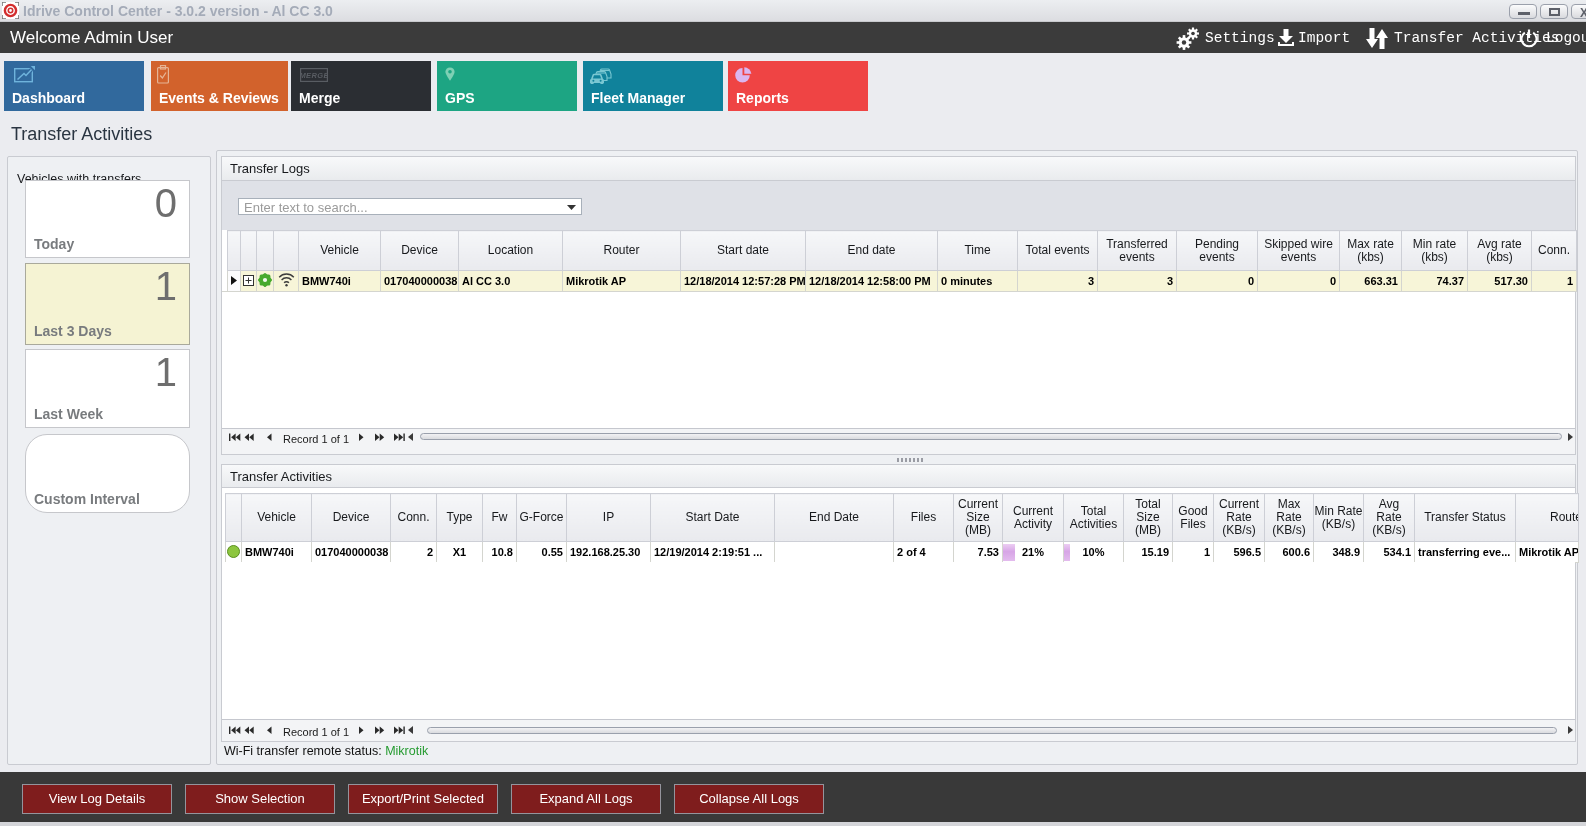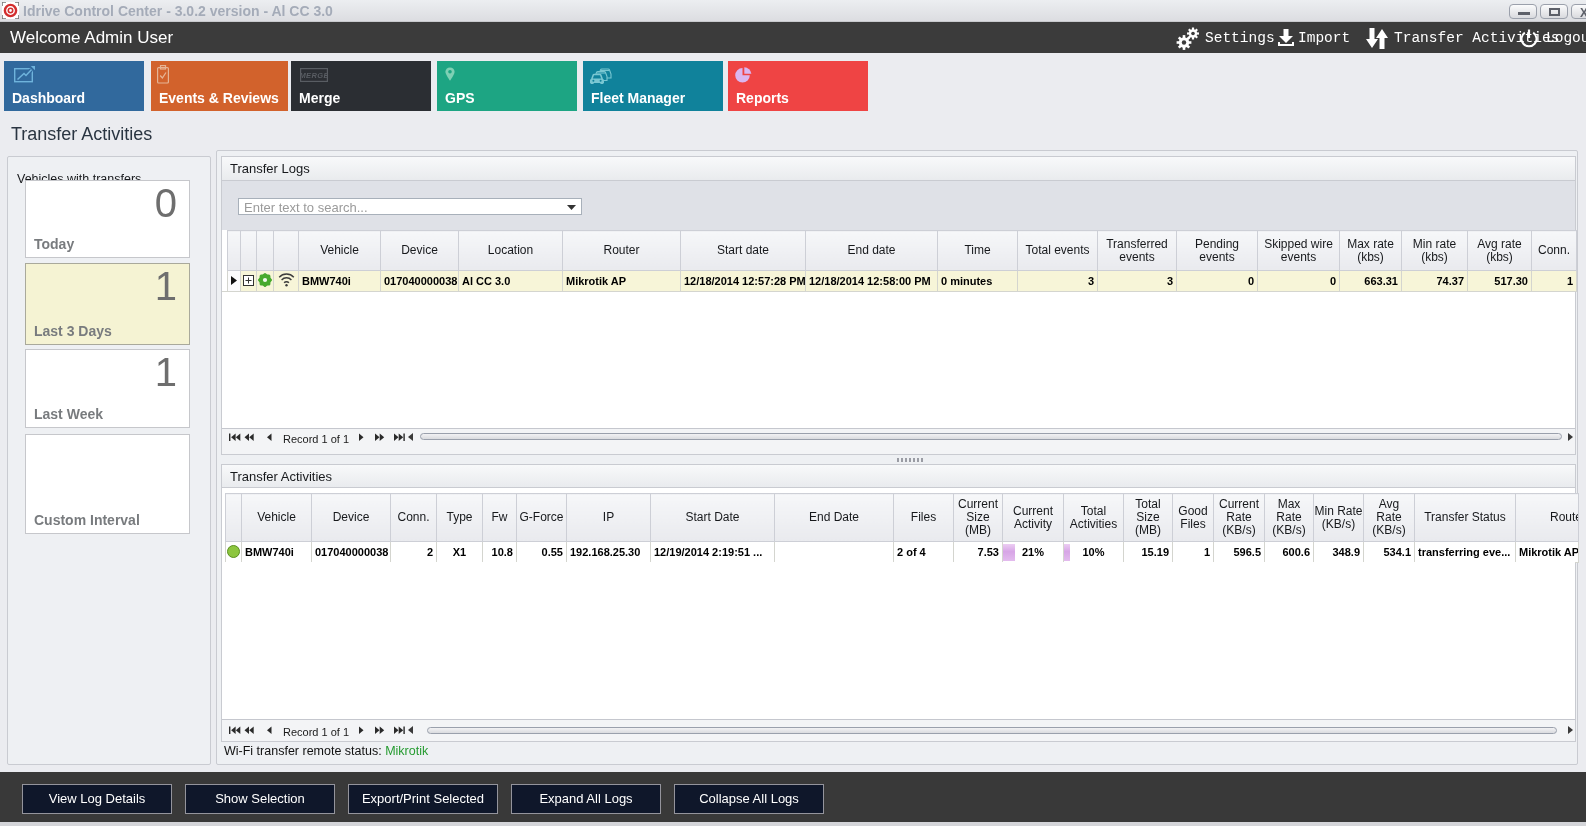--- a/index.html
+++ b/index.html
@@ -44,21 +44,21 @@
 th { background:linear-gradient(#f6f7f9,#e9eaee); border:1px solid #cdcfd6; font-weight:normal; color:#17191c; text-align:center; padding:0; line-height:13px; font-size:12px; overflow:hidden;}
 td { border:1px solid #d4d5cf; padding:0 3px; color:#000; white-space:nowrap; overflow:hidden; font-size:11px;font-weight:bold; }
 .r { text-align:right; } .c { text-align:center; }
 
 
 .pager { background:#f3f4f6; border-top:1px solid #c5c7ce; }
 .scrlthumb { position:absolute; background:linear-gradient(#f2f2f4,#dadbdf); border:1px solid #9aa0ac; border-radius:5px; height:7px; }
 
 
 #botbar { left:0; top:772px; width:1586px; height:50px; background:#393939; }
-.botbtn { top:784px; width:150px; height:30px; background:#0f172a; border:1px solid #94949c; color:#fff; font-size:13px; text-align:center; line-height:28px; }
+.botbtn { top:784px; width:150px; height:30px; background:#7f1d1d; border:1px solid #94949c; color:#fff; font-size:13px; text-align:center; line-height:28px; }
 #botstrip { left:0; top:822px; width:1586px; height:4px; background:#d4d5d9; }
 </style>
 </head>
 <body>
 
 <div class="abs" id="titlebar"></div>
 <div class="abs" id="appicon">
   <svg width="17" height="17">
       <path d="M0 4 V0 H4 M13 0 H17 V4 M17 13 V17 H13 M4 17 H0 V13" fill="none" stroke="#777" stroke-width="1.6"></path>
       <circle cx="8.5" cy="8.5" r="5.6" fill="none" stroke="#d32f2f" stroke-width="2.4"></circle>
@@ -190,21 +190,21 @@
     <div class="clbl">Today</div>
   </div>
 <div class="abs card" style="top:263px;height:82px;background:#f5f3d3;border-color:#a9a99b;">
     <div class="num">1</div>
     <div class="clbl">Last 3 Days</div>
   </div>
 <div class="abs card" style="top:349px;height:79px;">
     <div class="num">1</div>
     <div class="clbl">Last Week</div>
   </div>
-<div class="abs card" style="top:434px;height:100px;">
+<div class="abs card" style="top:434px;height:79px;border-radius:22px;">
     <div class="clbl">Custom Interval</div>
   </div>
 
 <div class="abs panel" style="left:216px;top:150px;width:1362px;height:615px;background:#eef0f3;"></div>
 
 <div class="abs gbox" style="left:221px;top:156px;width:1355px;height:299px;"></div>
 <div class="abs gboxhdr" style="left:222px;top:157px;width:1353px;height:24px;line-height:24px;padding-left:8px;">Transfer Logs</div>
 <div class="abs" style="left:222px;top:181px;width:1353px;height:49px;background:#dfe1e7;"></div>
 <div class="abs" style="left:238px;top:198px;width:344px;height:17px;background:#fff;border:1px solid #a8b0ba;">
   <span style="position:absolute;left:5px;top:1px;font-size:13px;color:#9b9b9b;">Enter text to search...</span>

